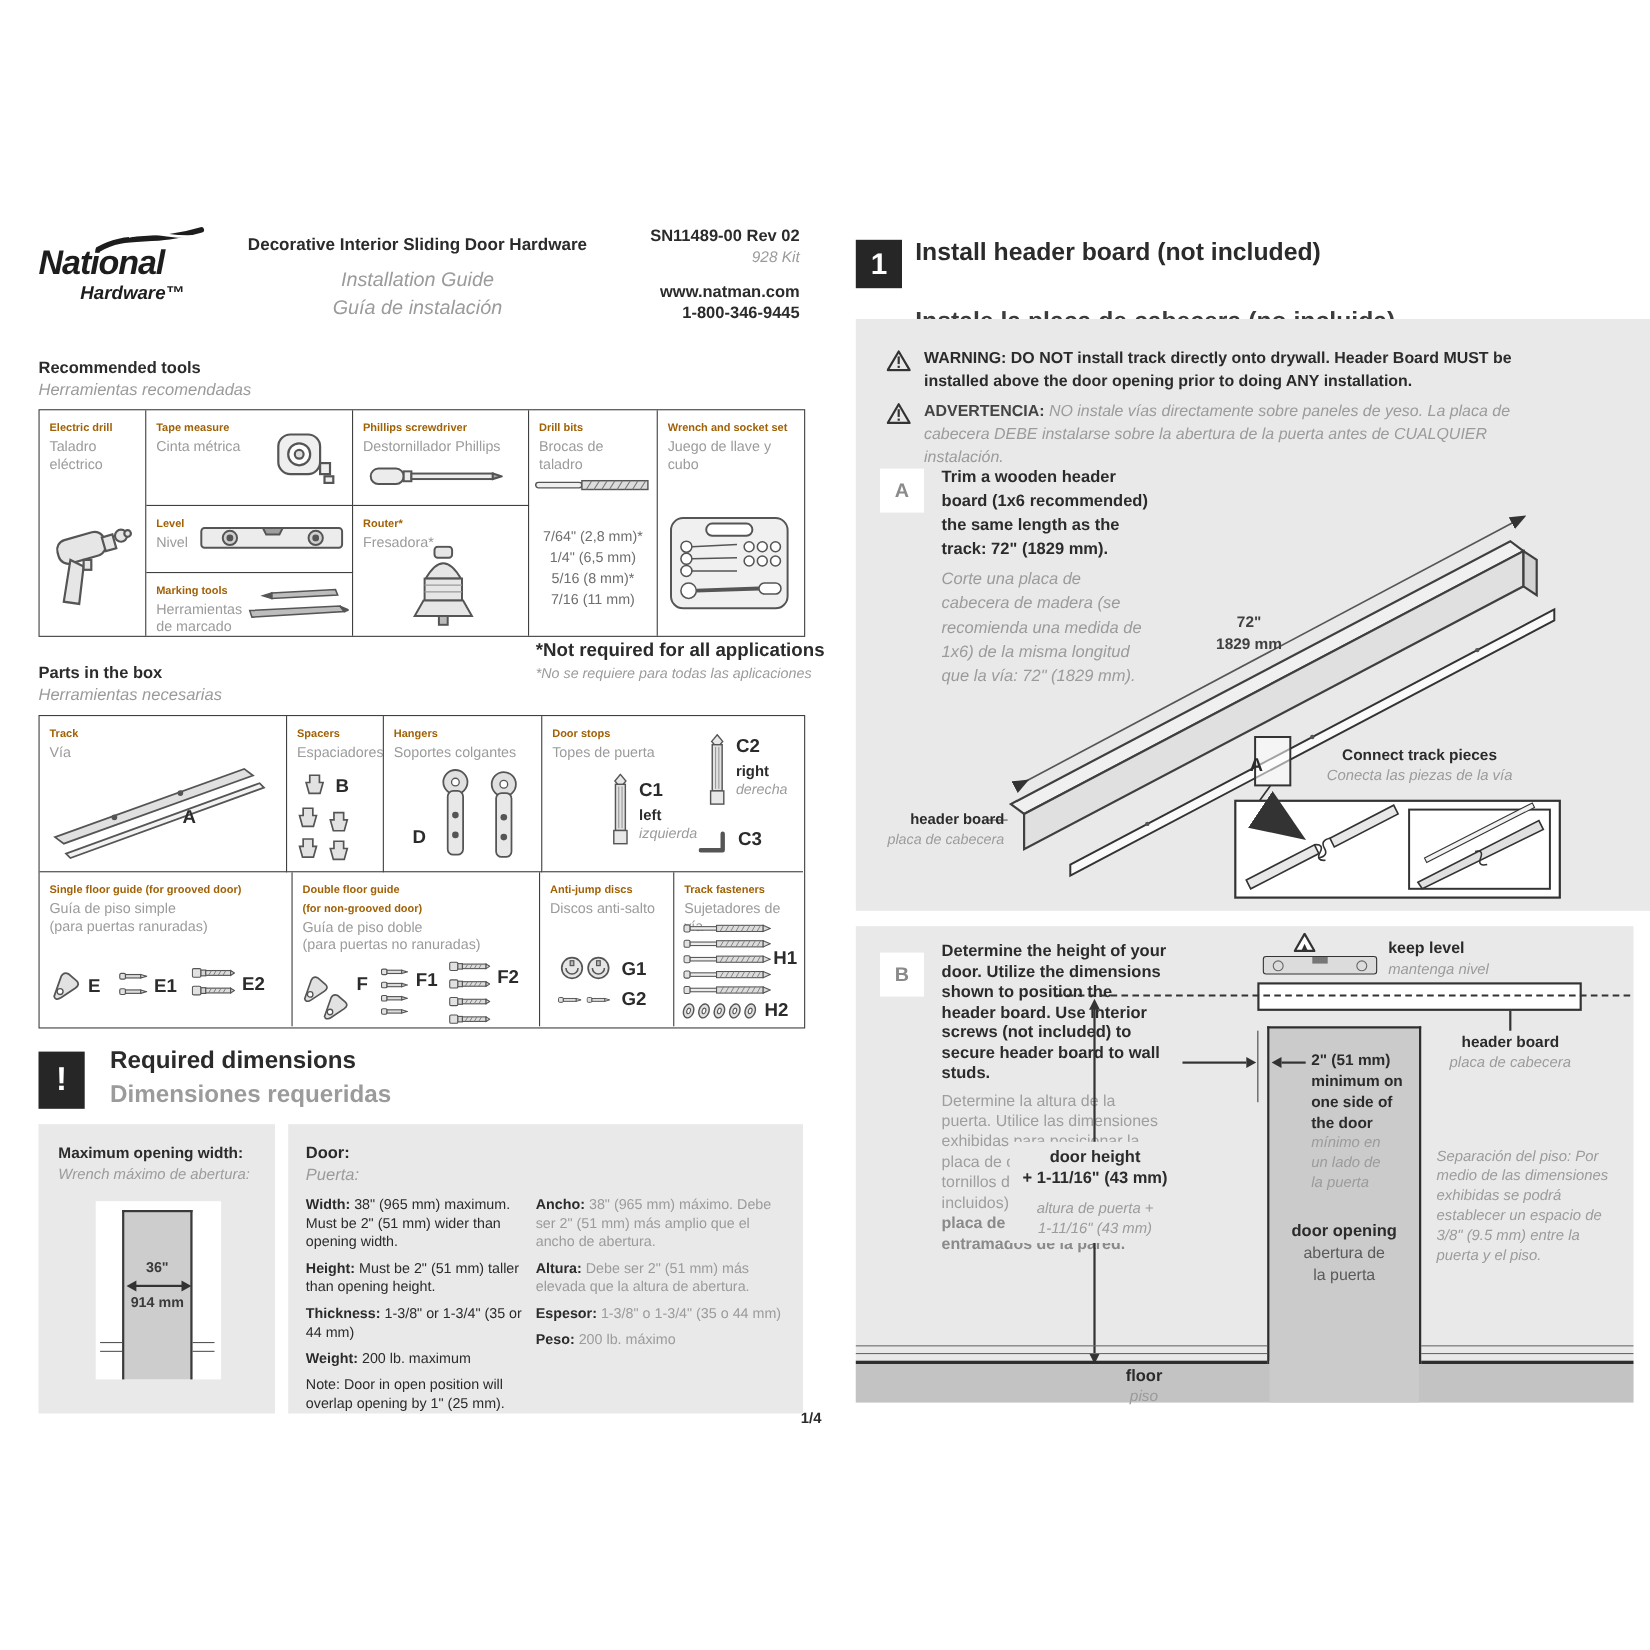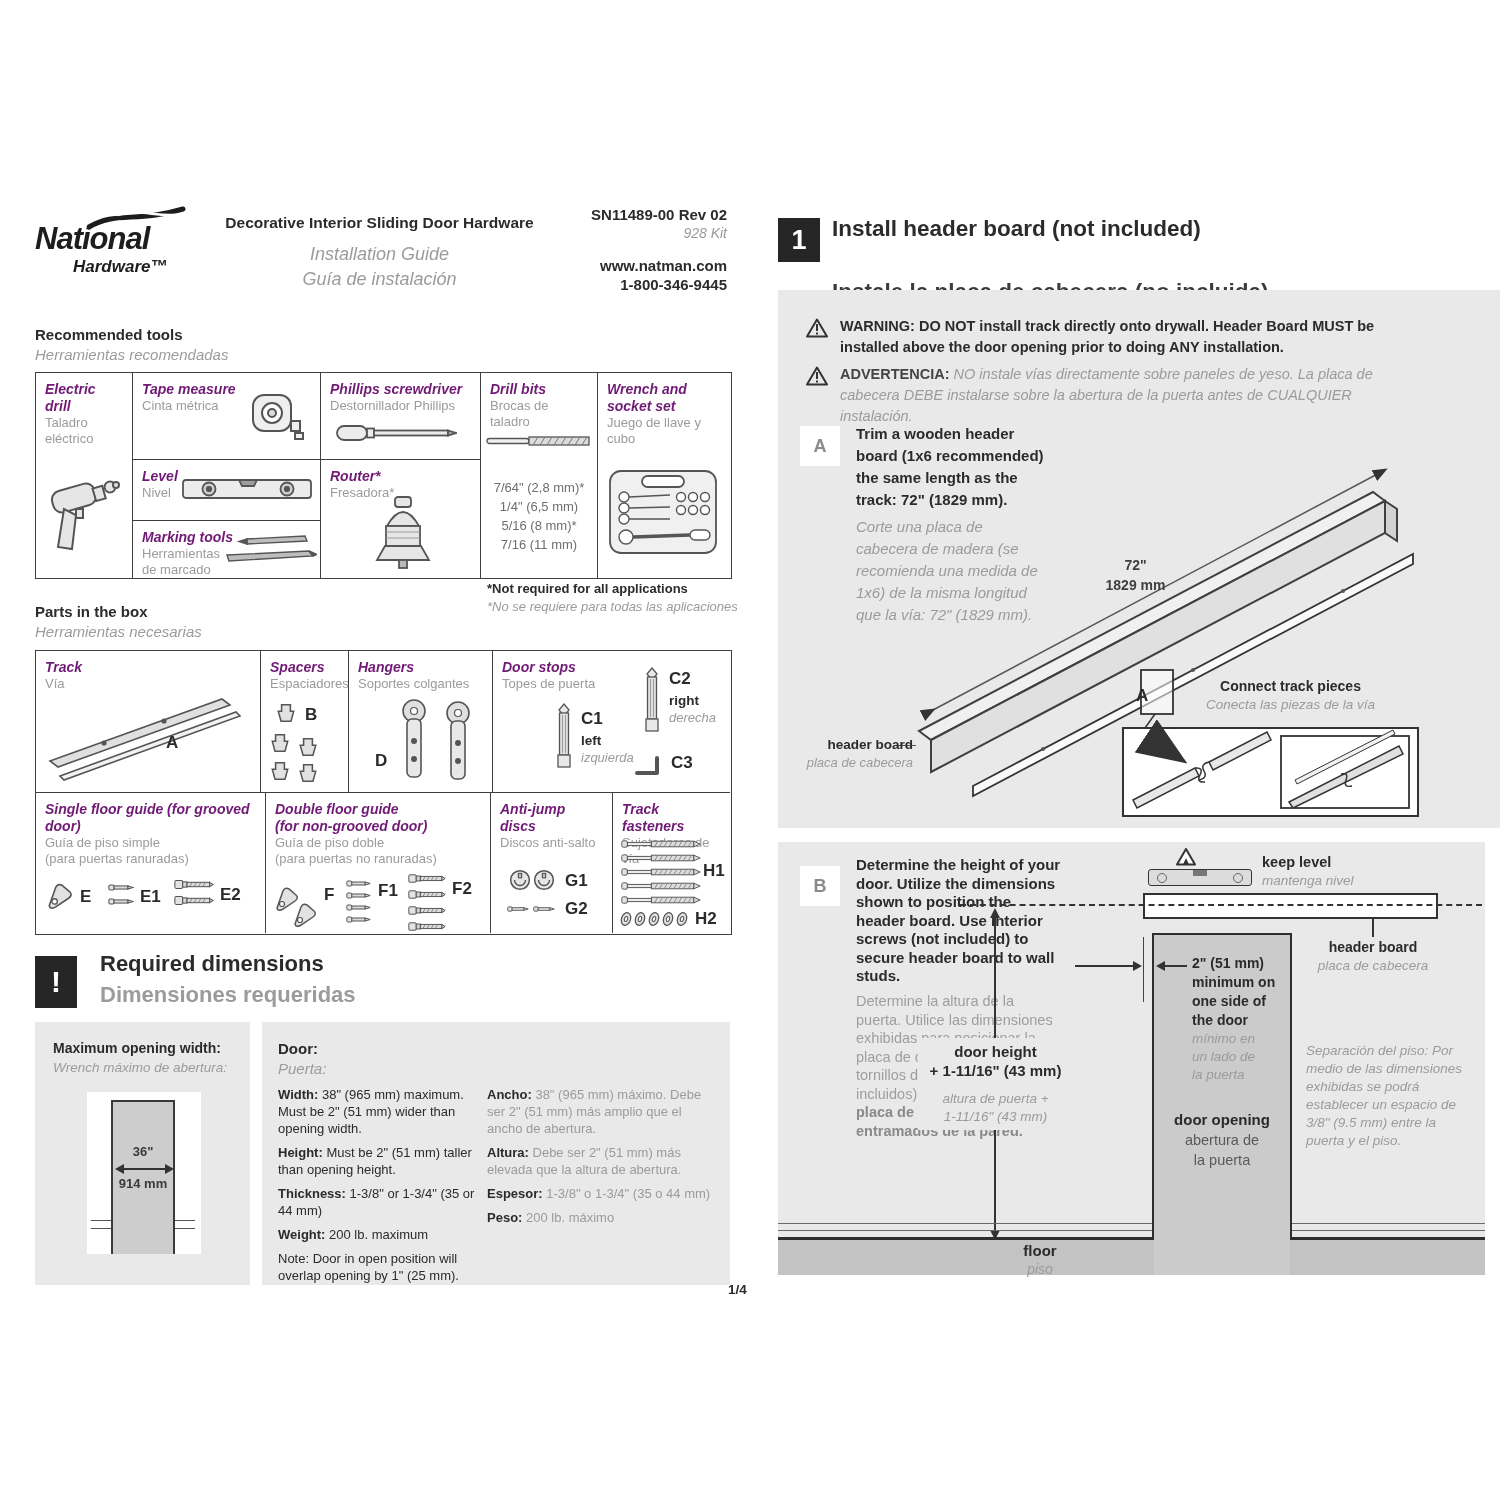--- a/index.html
+++ b/index.html
@@ -8,21 +8,21 @@
   .abs{position:absolute;}
   .b{font-weight:bold;color:#2b2b2b;}
   .g{color:#9b9b9b;font-style:italic;}
   .gb{color:#9b9b9b;font-weight:bold;}
   .c{text-align:center;}
   .r{text-align:right;}
   .panel{background:#e9e9e9;}
   .cell{position:absolute;box-sizing:border-box;padding:8px 9px;}
   .br{border-right:1.5px solid #3f3f3f;}
   .bb{border-bottom:1.5px solid #3f3f3f;}
-  .lab-en{font-size:14px;font-weight:bold;color:#701a75;line-height:17px;font-style:italic;}
+  .lab-en{font-size:10px;font-weight:bold;color:#a16207;line-height:17px;}
   .lab-es{font-size:13px;color:#9b9b9b;line-height:16px;}
   .key{font-weight:bold;font-size:17px;color:#2b2b2b;}
   .blackbox{background:#262626;color:#fff;display:flex;align-items:center;justify-content:center;font-weight:bold;}
   .badge{background:#ffffff;color:#8a8a8a;display:flex;align-items:center;justify-content:center;font-weight:bold;font-size:18px;}
   .spec{margin-bottom:7px;font-size:13px;line-height:17px;}
   .spec .sl{font-weight:bold;color:#2b2b2b;}
   .spec-en .st{color:#2b2b2b;}
   .spec-es .st{color:#9b9b9b;}
   .spec-es .sl{color:#2b2b2b;}
   .arrow-line{position:absolute;height:2px;background:#333;}
@@ -237,21 +237,21 @@
             <circle cx="18" cy="68" r="7" fill="#fff"></circle>
               <line x1="25" y1="68" x2="82" y2="66" stroke-width="3.5"></line>
             <rect x="82" y="61" width="20" height="10" rx="5" fill="#fff"></rect>
           </g>
         </g>
       </svg>
     </div>
   </div>
 
   <div class="abs" style="left:487px;top:581px;">
-    <div class="b" style="font-size:13px;">*Not required for all applications</div>
+    <div class="b" style="font-size:17px;">*Not required for all applications</div>
     <div class="g" style="font-size:13px;margin-top:3px;">*No se requiere para todas las aplicaciones</div>
   </div>
 
   <div class="abs" style="left:35px;top:603px;">
     <div class="b" style="font-size:15px;">Parts in the box</div>
     <div class="g" style="font-size:15px;margin-top:3px;">Herramientas necesarias</div>
   </div>
 
   <div class="abs" style="left:35px;top:650px;width:695px;height:283px;border:1.5px solid #3f3f3f;">
 

